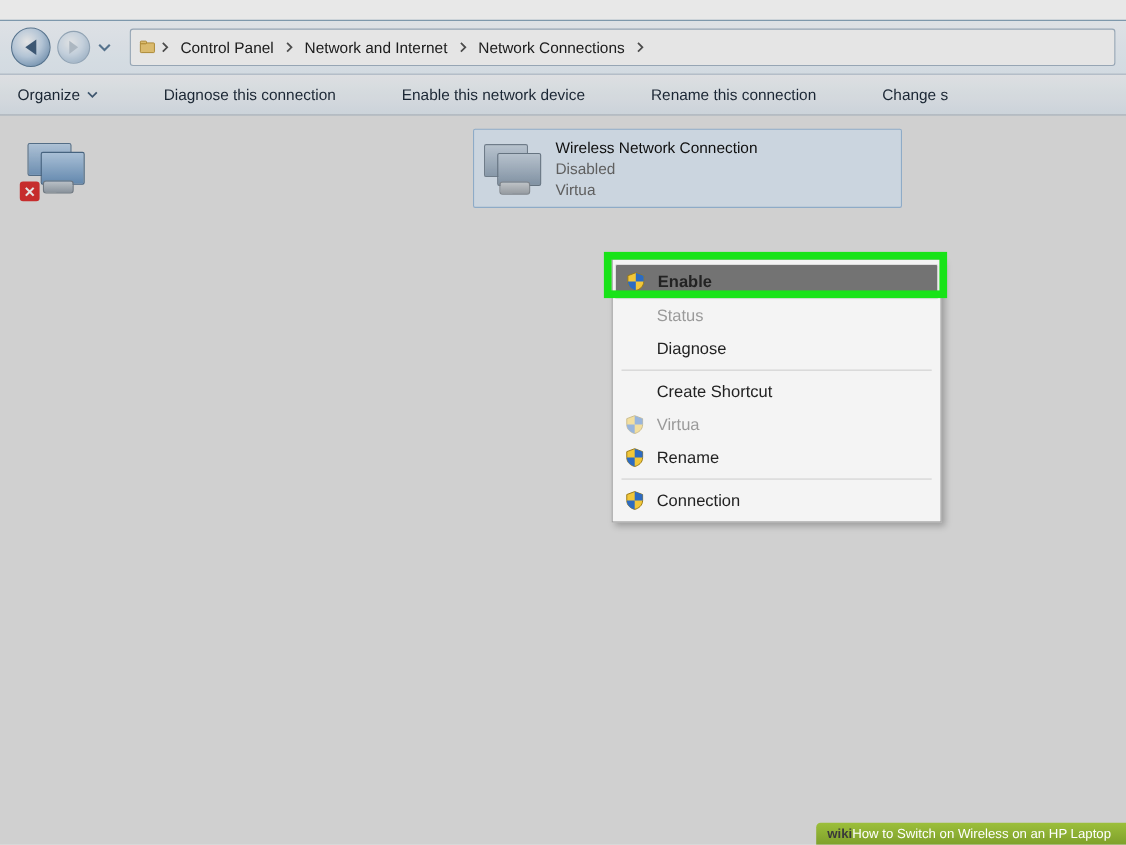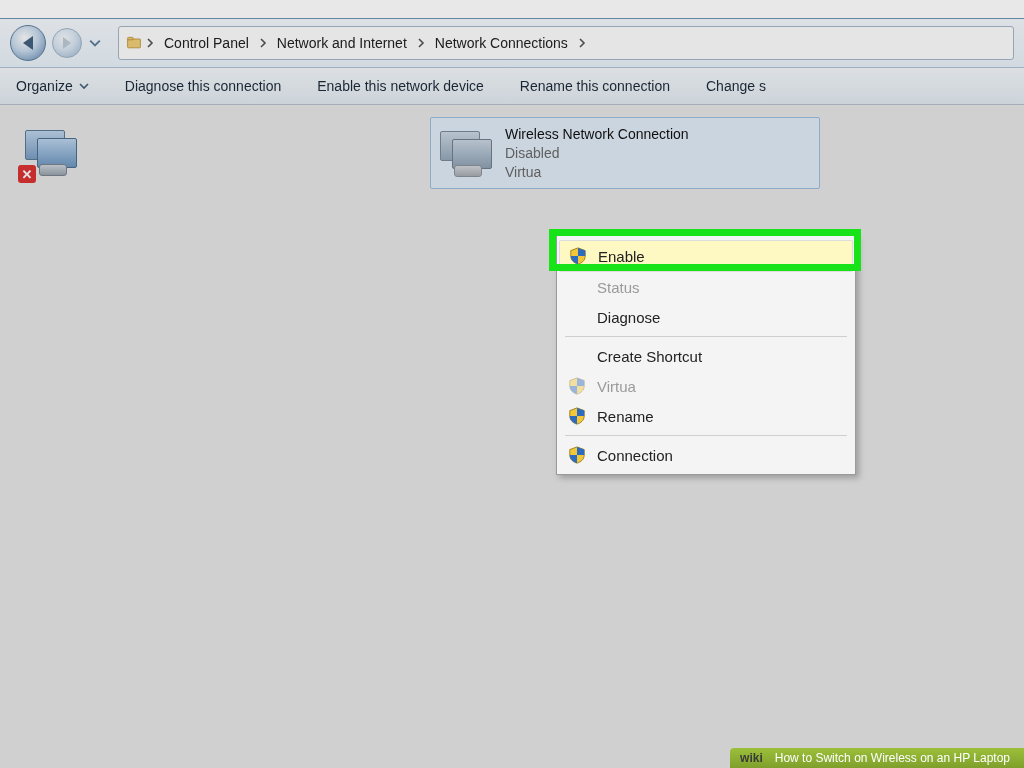--- a/index.html
+++ b/index.html
@@ -64,21 +64,21 @@
 .chev {
   width:10px;display:flex;align-items:center;justify-content:center;color:#555;
 }
 .chev svg{stroke:#555}
 .addr-icon{width:18px;height:18px;display:flex;align-items:center;justify-content:center}
 .toolbar {
   background:linear-gradient(#f6f9fc,#e4ecf3);
   border-bottom:1px solid #b6c2ce;
   display:flex;align-items:center;
   padding:6px 12px;
-  gap:28px;
+  gap:52px;
   font-size:14px;
   color:#1e2b3a;
 }
 .tool {
   display:flex;align-items:center;gap:6px;
   padding:4px 4px;
 }
 .tool svg{stroke:#46607b}
 .content {
   position:relative;
@@ -109,35 +109,35 @@
 }
 .ctxmenu .row{
   display:flex;align-items:center;gap:10px;
   padding:5px 10px 5px 8px;
   font-size:15px;color:#222;
 }
 .ctxmenu .row.disabled{color:#9a9a9a;}
 .ctxmenu .sep{height:1px;background:#cfcfcf;margin:4px 6px;}
 .ctxmenu .iconcell{width:20px;height:20px;display:flex;align-items:center;justify-content:center}
 .ctxmenu .row.enable{
-  background:#fef9c3;font-weight:400;border:1px solid #ddd;border-radius:2px;
+  background:#737373;font-weight:700;border:1px solid #ddd;border-radius:2px;
 }
 .highlight{
   position:absolute;left:549px;top:210px;width:312px;height:42px;
   border:7px solid #18e318;box-sizing:border-box;pointer-events:none;
 }
 .shield{display:inline-block;width:18px;height:18px}
 .dim-overlay{position:absolute;inset:0;background:rgba(0,0,0,.10);pointer-events:none}
 .footer{
   position:absolute;right:0;bottom:0;
   background:linear-gradient(#9cbf3b,#7ea02b);
   color:#fff;font-size:12px;
   padding:3px 14px 3px 10px;
   border-top-left-radius:4px;
-  display:flex;align-items:center;gap:12px;
+  display:flex;align-items:center;gap:0;
 }
 .footer .wiki{color:#3a3a3a;font-weight:600}
 .monitor{width:40px;height:30px;background:linear-gradient(#bcd5ee,#6f98c2);border:1px solid #4f6f8e;border-radius:2px;position:relative}
 .monitor:after{content:"";position:absolute;left:12px;top:30px;width:16px;height:6px;background:#9aa7b5;border-radius:0 0 2px 2px}
 .monitors{position:relative;width:52px;height:44px}
 .monitors .m2{position:absolute;left:12px;top:8px}
 .monitors .m1{position:absolute;left:0;top:0;opacity:.9}
 .cablebadge{position:absolute;left:14px;bottom:-2px;width:28px;height:12px;background:linear-gradient(#cfd6dd,#9aa4ae);border:1px solid #7b858f;border-radius:3px}
 </style>
 </head>

